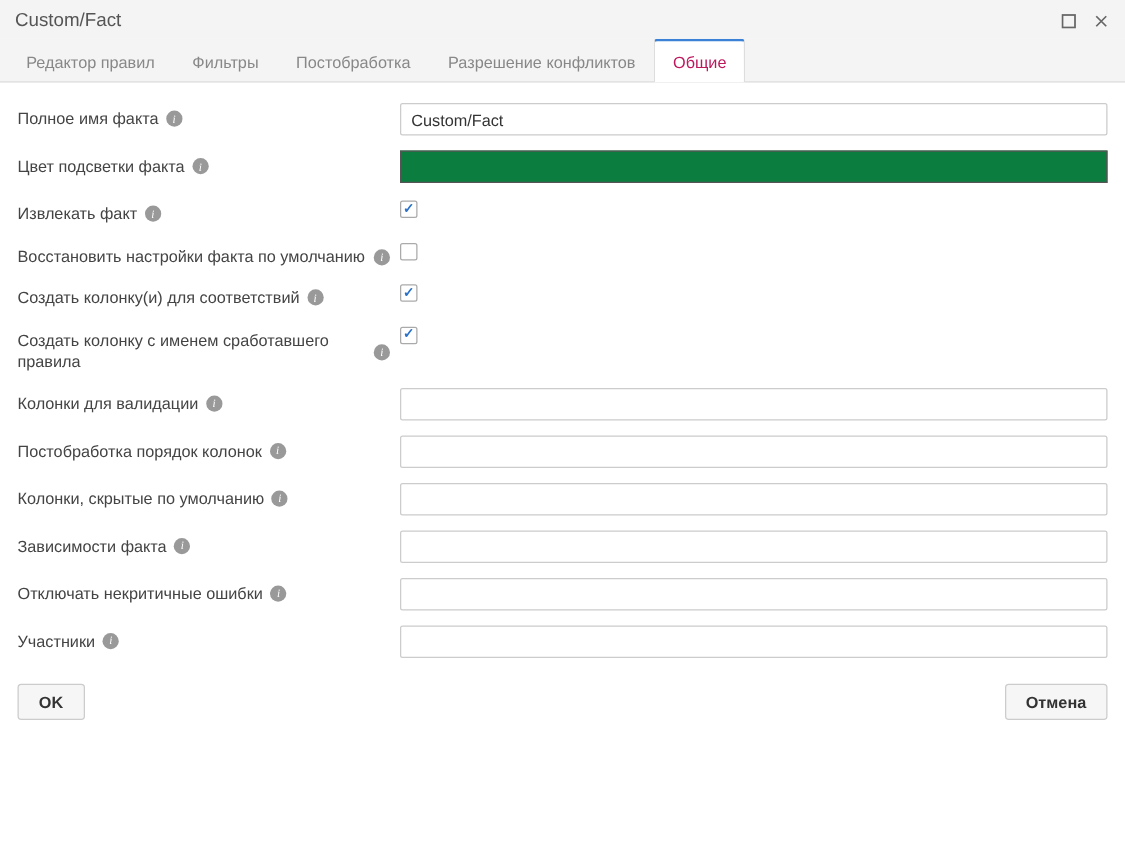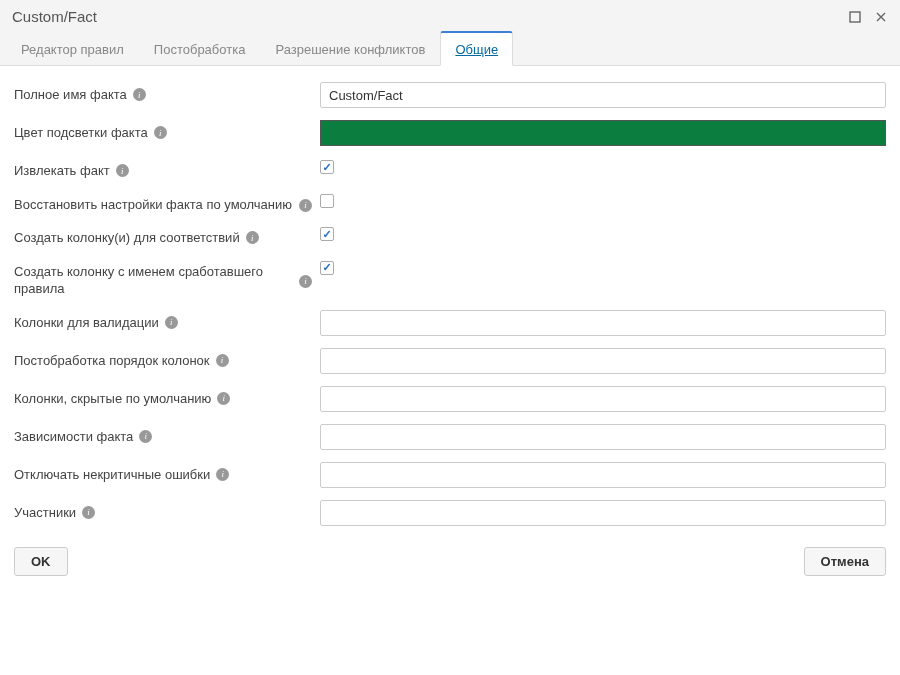--- a/index.html
+++ b/index.html
@@ -55,27 +55,26 @@
   .tab {
     padding: 9px 14px 8px;
     color: #888;
     cursor: pointer;
     border: 1px solid transparent;
     border-bottom: none;
     margin-bottom: -1px;
     font-size: 13px;
   }
   .tab.active {
-    color: #0369a1;
+    color: #be185d;
     border: 1px solid #ddd;
     border-top: 2px solid #3b82d6;
     border-bottom: 1px solid #fff;
     background: #fff;
     border-radius: 3px 3px 0 0;
-    text-decoration: underline;
   }
   .form-body {
     flex: 1;
     padding: 10px 14px 14px 14px;
     overflow-y: auto;
   }
   .form-row {
     display: flex;
     align-items: flex-start;
     padding: 6px 0;
@@ -198,20 +197,21 @@
       <div class="header-icon">
         <svg width="12" height="12" viewBox="0 0 12 12">
             <path d="M2 2 L10 10 M10 2 L2 10" stroke="#666" stroke-width="1.4"></path>
           </svg>
       </div>
     </div>
   </div>
 
   <div class="tabs">
     <div class="tab">Редактор правил</div>
+    <div class="tab">Фильтры</div>
     <div class="tab">Постобработка</div>
     <div class="tab">Разрешение конфликтов</div>
     <div class="tab active">Общие</div>
   </div>
 
   <div class="form-body">
 
     <div class="form-row">
       <div class="form-label-cell">
         <span class="form-label-text">Полное имя факта</span>

